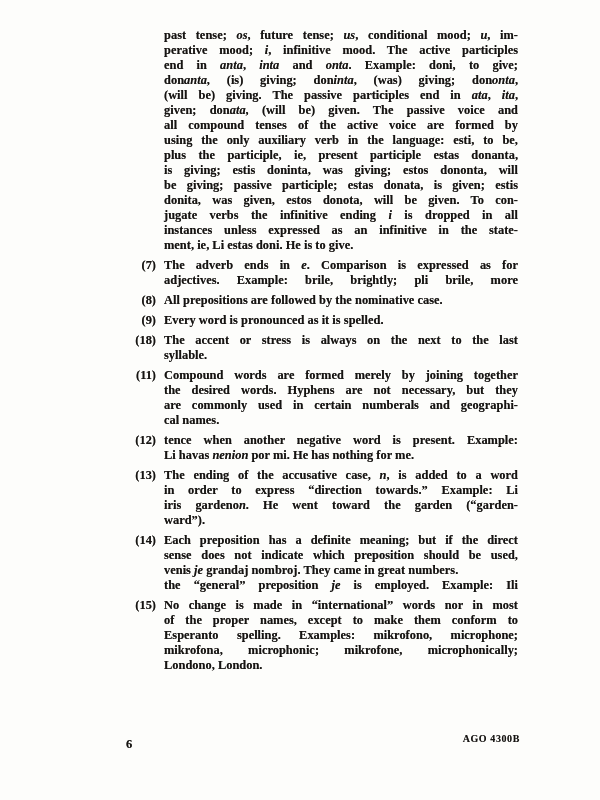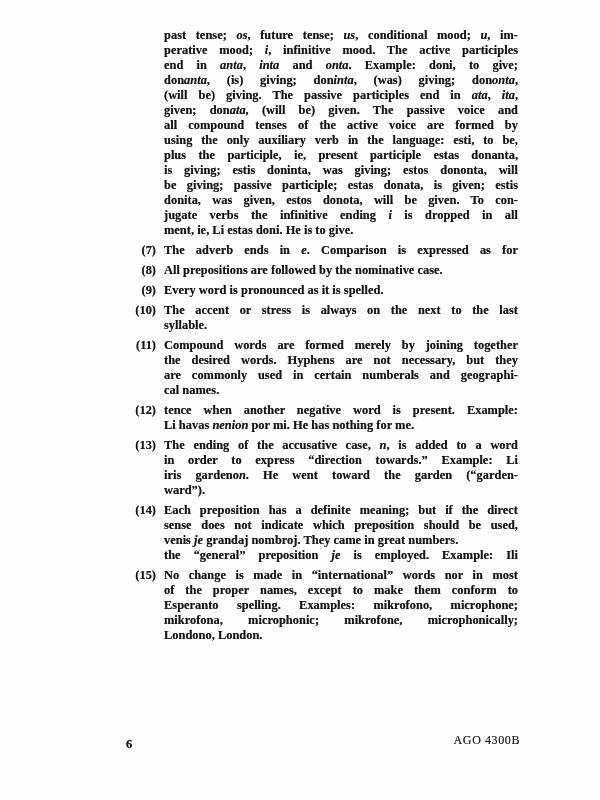--- a/index.html
+++ b/index.html
@@ -25,21 +25,21 @@
   }
   .line.last{text-align-last:left;}
   .line i{font-style:italic;}
   .footer-page-num{
     position:absolute;left:126px;top:737px;
     font-size:12.5px;font-weight:bold;
     text-shadow:0 0 .3px rgba(25,22,20,.6);
   }
   .footer-ref{
     position:absolute;right:80px;top:733px;
-    font-size:12px;font-weight:normal;letter-spacing:.6px;
+    font-size:10px;font-weight:bold;letter-spacing:.6px;
     text-shadow:0 0 .2px rgba(25,22,20,.5);
   }
 </style>
 </head>
 <body>
 
 <div class="page">
   <div class="content">
       <div class="block">
         <div class="body">
@@ -49,43 +49,45 @@
           <div class="line"><span>don</span><i>anta</i><span>, (is) giving; don</span><i>inta</i><span>, (was) giving; don</span><i>onta</i><span>,</span></div>
           <div class="line"><span>(will be) giving. The passive participles end in </span><i>ata</i><span>, </span><i>ita</i><span>,</span></div>
           <div class="line"><span>given; don</span><i>ata</i><span>, (will be) given. The passive voice and</span></div>
           <div class="line"><span>all compound tenses of the active voice are formed by</span></div>
           <div class="line"><span>using the only auxiliary verb in the language: esti, to be,</span></div>
           <div class="line"><span>plus the participle, ie, present participle estas donanta,</span></div>
           <div class="line"><span>is giving; estis doninta, was giving; estos dononta, will</span></div>
           <div class="line"><span>be giving; passive participle; estas donata, is given; estis</span></div>
           <div class="line"><span>donita, was given, estos donota, will be given. To con-</span></div>
           <div class="line"><span>jugate verbs the infinitive ending </span><i>i</i><span> is dropped in all</span></div>
+          <div class="line"><span>instances unless expressed as an infinitive in the state-</span></div>
           <div class="line last"><span>ment, ie, Li estas doni. He is to give.</span></div>
         </div>
       </div>
       <div class="block">
         <span class="num">(7)</span>
         <div class="body">
           <div class="line"><span>The adverb ends in </span><i>e</i><span>. Comparison is expressed as for</span></div>
+          <div class="line"><span>adjectives. Example: brile, brightly; pli brile, more</span></div>
         </div>
       </div>
       <div class="block">
         <span class="num">(8)</span>
         <div class="body">
           <div class="line last"><span>All prepositions are followed by the nominative case.</span></div>
         </div>
       </div>
       <div class="block">
         <span class="num">(9)</span>
         <div class="body">
           <div class="line last"><span>Every word is pronounced as it is spelled.</span></div>
         </div>
       </div>
       <div class="block">
-        <span class="num">(10)</span>
+        <span class="num">(18)</span>
         <div class="body">
           <div class="line"><span>The accent or stress is always on the next to the last</span></div>
           <div class="line last"><span>syllable.</span></div>
         </div>
       </div>
       <div class="block">
         <span class="num">(11)</span>
         <div class="body">
           <div class="line"><span>Compound words are formed merely by joining together</span></div>
           <div class="line"><span>the desired words. Hyphens are not necessary, but they</span></div>

